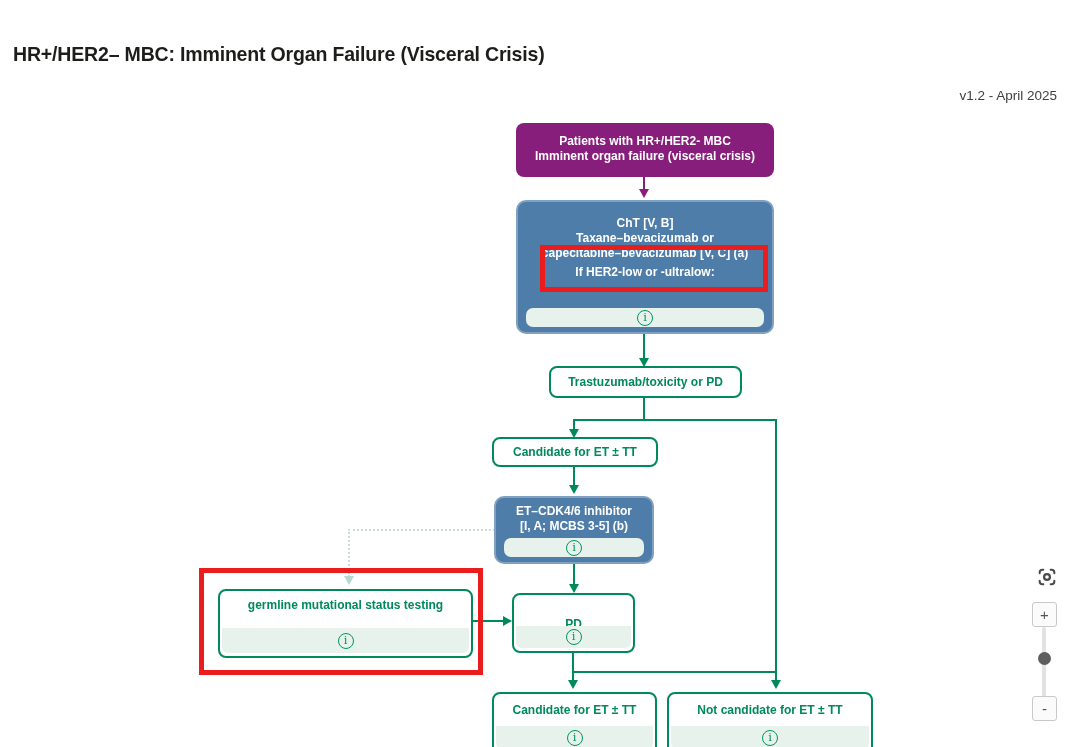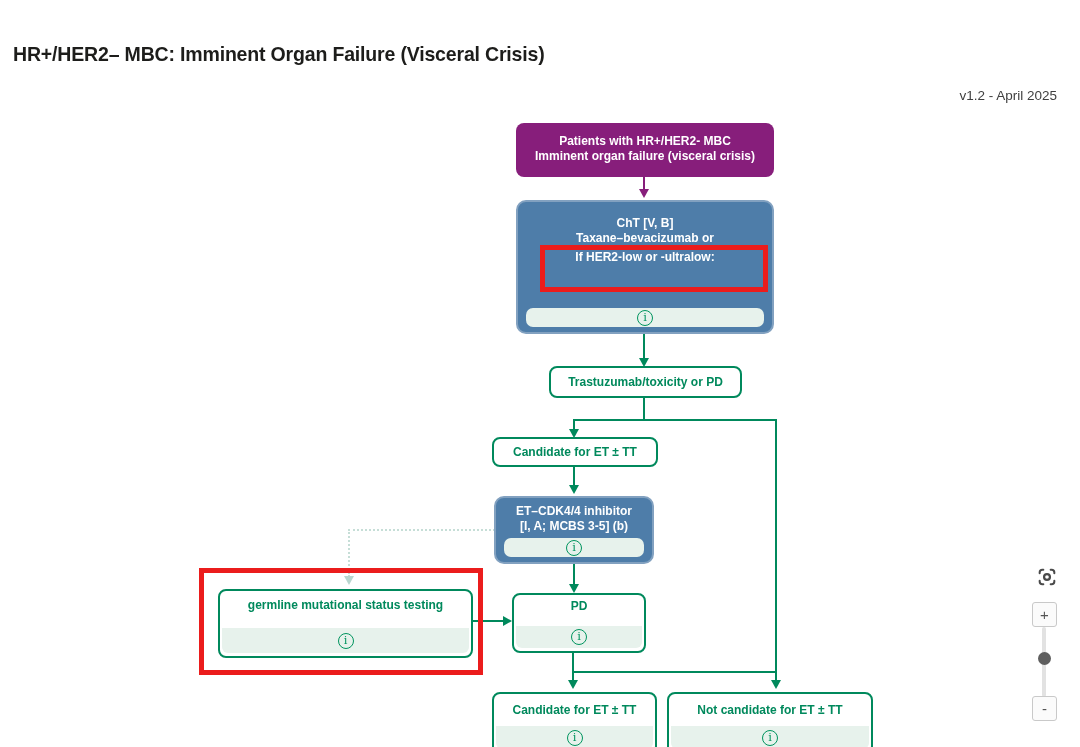--- a/index.html
+++ b/index.html
@@ -99,60 +99,61 @@
   <div class="abs ad z1" style="left:771px;top:650px;"></div>
 
   <div class="abs node pnode z2" style="left:516px;top:93px;width:258px;height:54px;">
     <span class="line">Patients with HR+/HER2- MBC</span>
     <span class="line">Imminent organ failure (visceral crisis)</span>
   </div>
 
   <div class="abs node bnode z2" style="left:516px;top:170px;width:258px;height:134px;padding-top:14px;">
     <span class="line">ChT [V, B]</span>
     <span class="line">Taxane–bevacizumab or</span>
+    <span class="line">capecitabine–bevacizumab [V, C] (a)</span>
     <span class="line" style="margin-top:4px;">If HER2-low or -ultralow:</span>
     <div class="strip pill" style="left:8px;right:8px;bottom:5px;height:19px;">
       <span class="info">
           <span>i</span>
         </span>
     </div>
   </div>
 
   <div class="abs red-rect" style="left:540px;top:215px;width:228px;height:47px;"></div>
 
   <div class="abs node gnode z2" style="left:549px;top:336px;width:193px;height:32px;line-height:28px;">
     <span>Trastuzumab/toxicity or PD</span>
   </div>
 
   <div class="abs node gnode z2" style="left:492px;top:407px;width:166px;height:30px;line-height:26px;">
     <span>Candidate for ET ± TT</span>
   </div>
 
   <div class="abs node bnode z2" style="left:494px;top:466px;width:160px;height:68px;padding-top:6px;">
-    <span class="line">ET–CDK4/4 inhibitor</span>
+    <span class="line">ET–CDK4/6 inhibitor</span>
     <span class="line">[I, A; MCBS 3-5] (b)</span>
     <div class="strip pill" style="left:8px;right:8px;bottom:5px;height:19px;">
       <span class="info">
           <span>i</span>
         </span>
     </div>
   </div>
 
   <div class="abs node gnode z2" style="left:218px;top:559px;width:255px;height:69px;padding-top:7px;">
     <span class="line">germline mutational status testing</span>
     <div class="strip bottom" style="left:2px;right:2px;bottom:3px;height:25px;">
       <span class="info">
           <span>i</span>
         </span>
     </div>
   </div>
 
   <div class="abs red-rect" style="left:199px;top:538px;width:284px;height:107px;"></div>
 
-  <div class="abs node gnode z2" style="left:512px;top:563px;width:134px;height:60px;padding-top:4px;">
+  <div class="abs node gnode z2" style="left:512px;top:563px;width:123px;height:60px;padding-top:22px;">
     <span>PD</span>
     <div class="strip bottom" style="left:2px;right:2px;bottom:3px;height:22px;">
       <span class="info">
           <span>i</span>
         </span>
     </div>
   </div>
 
   <div class="abs node gnode z2" style="left:492px;top:662px;width:165px;height:62px;padding-top:9px;">
     <span>Candidate for ET ± TT</span>

